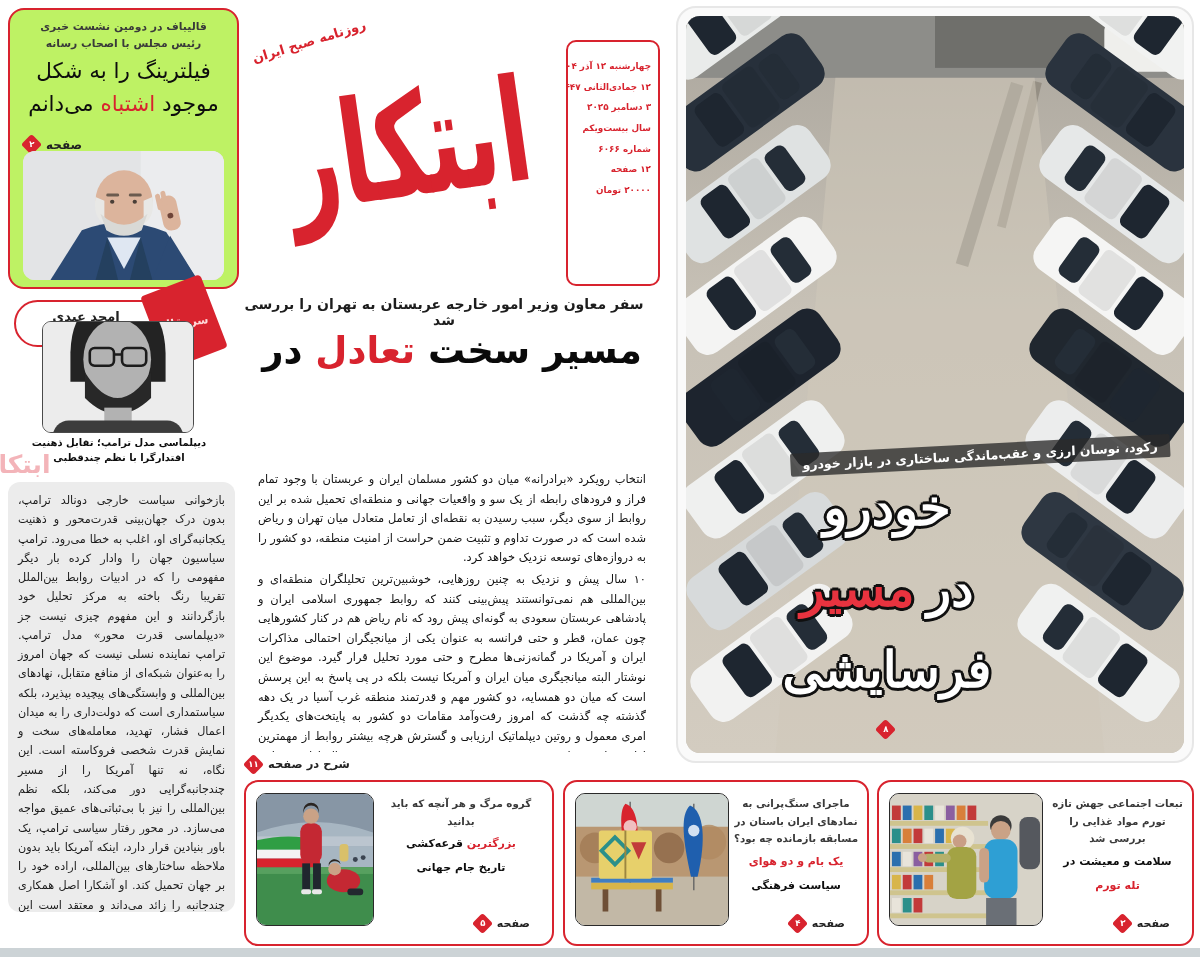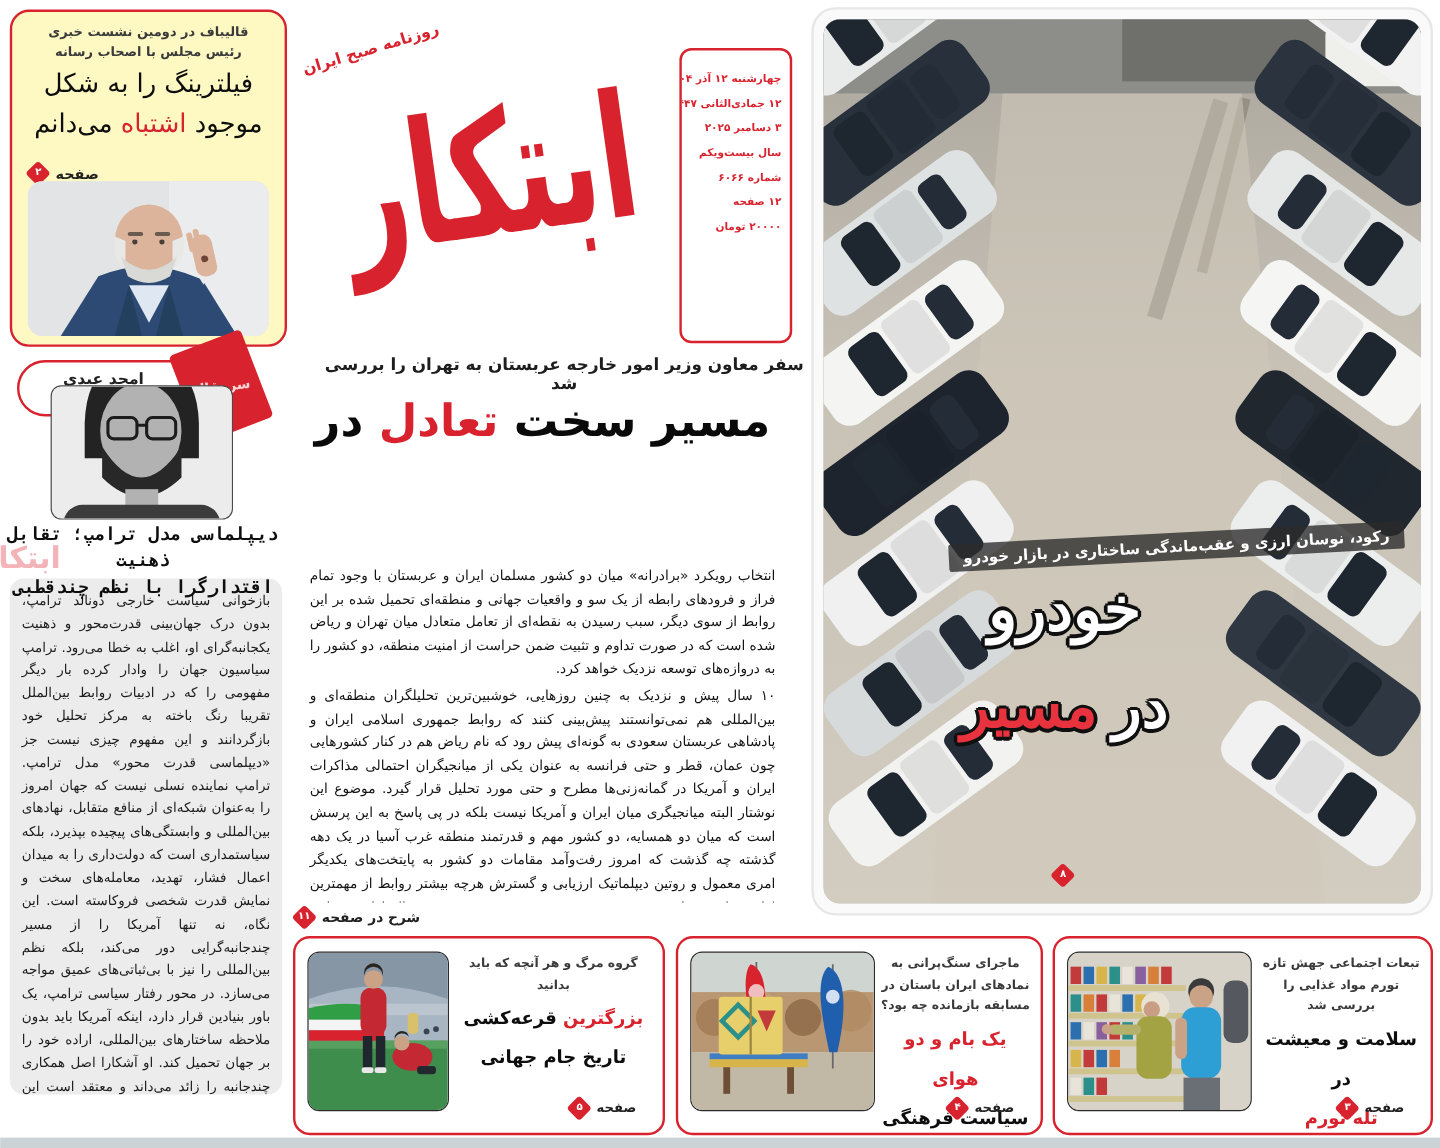--- a/index.html
+++ b/index.html
@@ -9,59 +9,59 @@
 
   
   .red{color:#d8232e;}
   .diamond{display:inline-flex;align-items:center;justify-content:center;flex:none;
            width:15px;height:15px;background:#d8232e;border-radius:3px;transform:rotate(45deg);}
   .diamond>span{transform:rotate(-45deg);color:#fff;font-size:8.5px;font-weight:bold;line-height:1;}
   .pagerow{display:inline-flex;align-items:center;gap:7px;font-weight:bold;font-size:12px;color:#222;}
 
   
   .tl-box{left:8px;top:8px;width:227px;height:277px;border:2px solid #d8232e;border-radius:16px;
-          background:#fef9c3;text-align:center;overflow:hidden;}
+          background:#bef264;text-align:center;overflow:hidden;}
   .tl-kicker{margin:9px auto 3px;width:88%;font-size:10.8px;font-weight:bold;color:#3a3a3a;line-height:1.55;}
   .tl-head{margin:2px auto 0;width:94%;font-size:21.5px;font-weight:400;line-height:1.5;color:#0d0d0d;}
   .tl-pagerow{position:absolute;left:14px;top:127px;}
   .tl-photo{position:absolute;left:13px;right:13px;top:141px;bottom:7px;border-radius:12px;overflow:hidden;background:#e3e4e6;}
   .tl-photo svg{width:100%;height:100%;display:block;}
 
   
   .tagline{left:250px;top:34px;transform:rotate(-17deg);color:#d8232e;font-size:13px;font-weight:bold;}
   .logo{left:243px;top:8px;width:330px;height:276px;display:flex;align-items:center;justify-content:center;overflow:visible;}
   .logo-text{font-size:92px;font-weight:bold;color:#d8232e;transform:rotate(-8deg) scaleY(1.55);white-space:nowrap;}
   .date-box{left:566px;top:40px;width:94px;height:246px;border:2px solid #d8232e;border-radius:10px;
             box-sizing:border-box;padding:14px 7px 0;color:#d8232e;font-size:8.8px;font-weight:bold;
             text-align:right;line-height:2.35;overflow:hidden;}
   .date-box div{white-space:nowrap;}
 
   
-  .main-kicker{left:264px;top:296px;width:412px;text-align:center;font-size:14px;font-weight:bold;color:#1d1d1d;}
+  .main-kicker{left:238px;top:296px;width:412px;text-align:center;font-size:14px;font-weight:bold;color:#1d1d1d;}
   .main-headline{left:246px;top:318px;width:412px;text-align:center;font-weight:900;font-size:37px;
                  line-height:1.8;color:#0a0a0a;white-space:nowrap;}
   .main-body{left:246px;top:470px;width:412px;height:282px;overflow:hidden;font-size:11.4px;line-height:1.72;
              text-align:justify;color:#131313;}
   .main-body p{margin:0 12px 2px;}
   .main-more{left:246px;top:753px;}
   .main-more .pagerow{font-size:11.5px;}
 
   
   .ed-pill{left:14px;top:300px;width:200px;height:47px;border:2px solid #d8232e;border-radius:26px;
            background:#fff;box-sizing:border-box;}
   .ed-author{position:absolute;left:0;right:56px;top:7px;text-align:center;font-size:13px;font-weight:bold;color:#222;}
   .ed-ribbon{left:152px;top:283px;width:64px;height:78px;background:#d8232e;border-radius:4px;
              transform:rotate(-21deg);display:flex;align-items:center;justify-content:center;z-index:3;}
   .ed-ribbon span{transform:rotate(14deg);color:#ffd7d7;font-size:11.5px;font-weight:bold;}
   .ed-photo{left:42px;top:321px;width:150px;height:110px;border:1.5px solid #4a4a4a;border-radius:9px;
             overflow:hidden;background:#ececec;z-index:4;filter:grayscale(100%);}
   .ed-photo svg{width:100%;height:100%;display:block;}
   .ed-watermark{left:-16px;top:450px;z-index:0;color:#f2a7ad;font-size:25px;font-weight:900;opacity:.85;}
-  .ed-headline{left:6px;top:436px;width:226px;text-align:center;font-size:15px;font-weight:900;
-               line-height:1.45;color:#0d0d0d;z-index:2;font-family:Liberation Mono, monospace;}
+  .ed-headline{left:6px;top:436px;width:226px;text-align:center;font-size:10px;font-weight:900;
+               line-height:1.45;color:#0d0d0d;z-index:2;}
   .ed-body{left:8px;top:482px;width:227px;height:430px;box-sizing:border-box;background:#ececec;border-radius:12px;
            padding:9px 10px;font-size:11.2px;line-height:1.72;text-align:justify;color:#1c1c1c;overflow:hidden;}
 
   
   .photo-card{left:676px;top:6px;width:518px;height:757px;box-sizing:border-box;background:#fafafa;
               border:2px solid #e7e7e7;border-radius:20px;padding:8px;}
   .photo-wrap{position:relative;width:100%;height:100%;border-radius:14px;overflow:hidden;background:#c4beb5;}
   .photo-wrap svg{width:100%;height:100%;display:block;}
   .car-caption{position:absolute;top:418px;right:14px;transform:rotate(-3deg);transform-origin:right center;
                background:rgba(42,42,42,.78);color:#fff;font-size:12.5px;font-weight:bold;
@@ -81,21 +81,21 @@
   .bphoto{position:absolute;left:10px;top:11px;border:1.5px solid #2a2a2a;border-radius:10px;overflow:hidden;background:#dcdcdc;}
   .bphoto svg{width:100%;height:100%;display:block;}
   .b1 .bphoto{width:116px;height:131px;}
   .b2 .bphoto{width:152px;height:131px;}
   .b3 .bphoto{width:152px;height:131px;}
   .btxt{position:absolute;top:0;bottom:0;right:8px;text-align:center;}
   .b1 .btxt{left:132px;}
   .b2 .btxt{left:168px;}
   .b3 .btxt{left:172px;}
   .bkicker{margin:13px auto 2px;font-size:10.3px;font-weight:bold;color:#3a3a3a;line-height:1.7;}
-  .bhead{font-size:15px;font-weight:900;line-height:2.2;color:#0d0d0d;}
+  .bhead{font-size:11px;font-weight:900;line-height:2.2;color:#0d0d0d;}
   .bpagerow{position:absolute;bottom:13px;right:14px;font-size:11px;}
 
   .footer-bar{left:0;right:0;bottom:0;height:9px;background:#ccd3d6;}
 </style>
 </head>
 <body>
 
 <div class="page">
 
   <div class="abs tl-box">
@@ -232,20 +232,21 @@
         <use href="#car" color="#f5f5f4" transform="translate(518,296) scale(-1,1) rotate(-36)"></use>
         <use href="#car" color="#20272f" transform="translate(514,388) scale(-1,1) rotate(-36)"></use>
         <use href="#car" color="#eceded" transform="translate(510,480) scale(-1,1) rotate(-36)"></use>
         <use href="#car" color="#2e3742" transform="translate(506,572) scale(-1,1) rotate(-36)"></use>
         <use href="#car" color="#f0f1f0" transform="translate(502,664) scale(-1,1) rotate(-36)"></use>
       </svg>
       <div class="car-caption">رکود، نوسان ارزی و عقب‌ماندگی ساختاری در بازار خودرو</div>
       <div class="photo-headline">
         <div>خودرو</div>
         <div><span>در </span><span class="red">مسیر</span></div>
+        <div>فرسایشی</div>
       </div>
       <span class="diamond photo-badge">
           <span>۸</span>
         </span>
     </div>
   </div>
 
   <div class="abs bbox b1">
     <div class="bphoto">
       <svg viewBox="0 0 118 136" preserveAspectRatio="none">

